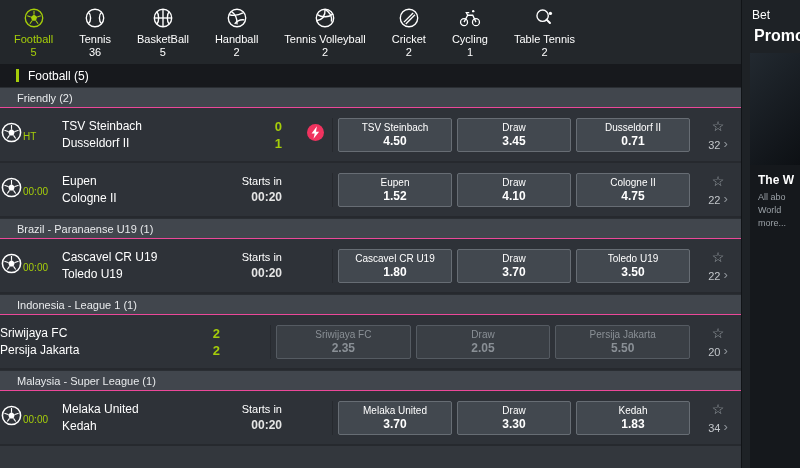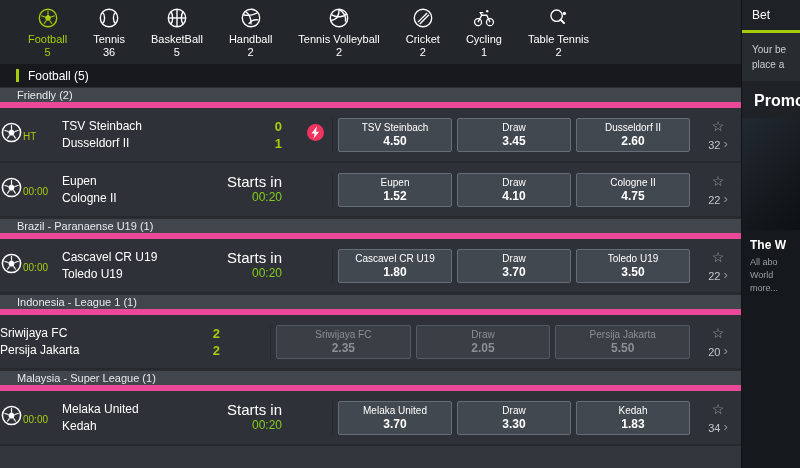--- a/index.html
+++ b/index.html
@@ -3,63 +3,63 @@
 <meta charset="utf-8">
 <style>
   * { margin:0; padding:0; box-sizing:border-box; }
   html,body { width:800px; height:468px; overflow:hidden; background:#2b2f34; }
   body { font-family:"Liberation Sans", sans-serif; }
 
   .app { display:flex; width:800px; height:468px; overflow:hidden; background:#33373d; color:#fff; }
   .main-col { width:741px; display:flex; flex-direction:column; background:#33373d; }
 
   
-  .sports-nav { height:64px; background:#23272b; display:flex; align-items:center; padding:0 15px; flex-shrink:0; }
+  .sports-nav { height:64px; background:#23272b; display:flex; align-items:center; padding:0 1px; flex-shrink:0; }
   .sport { display:flex; flex-direction:column; align-items:center; justify-content:center; padding:0 13px; color:#fff; cursor:pointer; }
   .sport .s-icon { height:24px; display:flex; align-items:center; }
   .sport .s-label { font-size:11px; margin-top:3px; white-space:nowrap; }
   .sport .s-count { font-size:11px; margin-top:1px; }
   .sport.active { color:var(--accent,#a5cd0a); }
 
   
   .section-header { height:23px; background:#17191d; display:flex; align-items:center; padding-left:16px; font-size:12px; flex-shrink:0; }
   .section-header .accent { width:3px; height:13px; background:var(--accent,#a5cd0a); margin-right:9px; }
-  .group-header { height:21px; background:#41464d; display:flex; align-items:center; padding-left:17px; font-size:11px; color:#e8eaec; border-top:1px solid #2a2e33; border-bottom:6px solid #ec4899; cursor:pointer; }
+  .group-header { height:21px; background:#41464d; display:flex; align-items:center; padding-left:17px; font-size:11px; color:#e8eaec; border-top:1px solid #2a2e33; border-bottom:1px solid #ec4899; cursor:pointer; }
 
   
   .match-row { height:55px; background:#2e3238; display:flex; align-items:center; border-bottom:2px solid #26292e; flex-shrink:0; }
   .icon-cell { width:62px; display:flex; flex-direction:row; align-items:center; }
   .status { font-size:10px; color:var(--accent,#a5cd0a); margin-top:3px; white-space:nowrap; }
   .teams-cell { width:158px; font-size:12px; line-height:17px; cursor:pointer; overflow:hidden; }
   .teams-cell .team { white-space:nowrap; }
   .score-cell { width:78px; text-align:right; padding-right:16px; }
   .score-line { font-size:13px; font-weight:bold; color:var(--accent,#a5cd0a); line-height:17px; }
-  .starts-label { font-size:15px; color:#fff; line-height:15px; white-space:nowrap; }
-  .starts-value { font-size:12px; font-weight:normal; color:#84cc16; line-height:16px; }
+  .starts-label { font-size:11px; color:#fff; line-height:15px; white-space:nowrap; }
+  .starts-value { font-size:12px; font-weight:bold; color:#e5e5e5; line-height:16px; }
   .live-cell { width:34px; display:flex; justify-content:center; align-items:center; }
   .odds-cell { flex:1; display:flex; gap:5px; padding:0 5px; border-left:1px solid #26292e; }
   .odd { flex:1; height:34px; background:#42484f; border:1px solid #676d74; border-radius:2px;
          display:flex; flex-direction:column; align-items:center; justify-content:center;
          color:#fff; cursor:pointer; font-family:inherit; min-width:0; }
   .odd-label { font-size:10px; line-height:13px; white-space:nowrap; overflow:hidden; max-width:96%; }
   .odd-value { font-size:12px; font-weight:bold; line-height:14px; }
   .match-row.suspended .odd { color:#8a9096; background:#3a3f45; border-color:#555b62; }
   .actions-cell { width:46px; display:flex; flex-direction:column; align-items:center; justify-content:center; gap:3px; }
   .star { font-size:14px; color:#9aa0a6; line-height:14px; cursor:pointer; }
   .markets { font-size:11px; color:#c3c7cb; cursor:pointer; display:flex; align-items:flex-end; gap:3px; white-space:nowrap; }
   .markets .chev { color:#8d9298; font-size:13px; }
 
   
   .betslip { width:59px; background:#1e2226; border-left:1px solid #111417; display:flex; flex-direction:column; overflow:hidden; flex-shrink:0; }
-  .bs-tab { height:30px; display:flex; align-items:flex-start; padding:8px 0 0 10px; font-size:12px; color:#fff; white-space:nowrap; cursor:pointer; }
+  .bs-tab { height:16px; display:flex; align-items:flex-start; padding:8px 0 0 10px; font-size:12px; color:#fff; white-space:nowrap; cursor:pointer; }
   .bs-msg { border-top:3px solid var(--accent,#a5cd0a); background:#272c31; padding:9px 0 9px 10px;
             font-size:10px; color:#ccd0d4; line-height:15px; white-space:nowrap; }
   .bs-promo-head { display:flex; align-items:center; margin-top:11px; padding-left:6px; font-size:16px; font-weight:bold; white-space:nowrap; }
   .bs-promo-head .accent { width:3px; height:12px; background:var(--accent,#a5cd0a); margin-right:6px; }
-  .bs-card { margin-top:8px; background:#15181c; flex:1; cursor:pointer; }
+  .bs-card { margin-top:8px; background:#15181c; flex:1; cursor:pointer;margin-left:8px; }
   .bs-card-img { height:112px; background:linear-gradient(135deg,#222930,#0d1014); }
   .bs-card-title { font-size:12px; font-weight:bold; padding:8px 0 4px 8px; white-space:nowrap; }
   .bs-card-line { font-size:9px; color:#9aa0a6; padding-left:8px; line-height:13px; white-space:nowrap; }
 </style>
 </head>
 <body>
 
 <div class="app">
   <div class="main-col">
     <nav class="sports-nav" id="sports-nav">
@@ -203,21 +203,21 @@
             <button class="odd">
               <span class="odd-label">TSV Steinbach</span>
               <span class="odd-value">4.50</span>
             </button>
             <button class="odd">
               <span class="odd-label">Draw</span>
               <span class="odd-value">3.45</span>
             </button>
             <button class="odd">
               <span class="odd-label">Dusseldorf II</span>
-              <span class="odd-value">2.60</span>
+              <span class="odd-value">0.71</span>
             </button>
           </div>
           <div class="actions-cell">
             <span class="star">☆</span>
             <span class="markets">32 <span class="chev">›</span></span>
           </div>
         </div>
         <div class="match-row">
           <div class="icon-cell">
             <span><svg viewBox="0 0 24 24" width="23" height="23">
@@ -379,24 +379,20 @@
             <span class="markets">34 <span class="chev">›</span></span>
           </div>
         </div>
       </div>
   </div>
 
   <aside class="betslip">
     <div class="bs-tab">
       <span>Bet</span>
     </div>
-    <div class="bs-msg">
-      <div>Your be</div>
-      <div>place a</div>
-    </div>
     <div class="bs-promo-head">
       <span class="accent"></span>
       <span>Promo</span>
     </div>
     <div class="bs-card">
       <div class="bs-card-img"></div>
       <div class="bs-card-title">The W</div>
       <div class="bs-card-line">All abo</div>
       <div class="bs-card-line">World</div>
       <div class="bs-card-line">more...</div>

